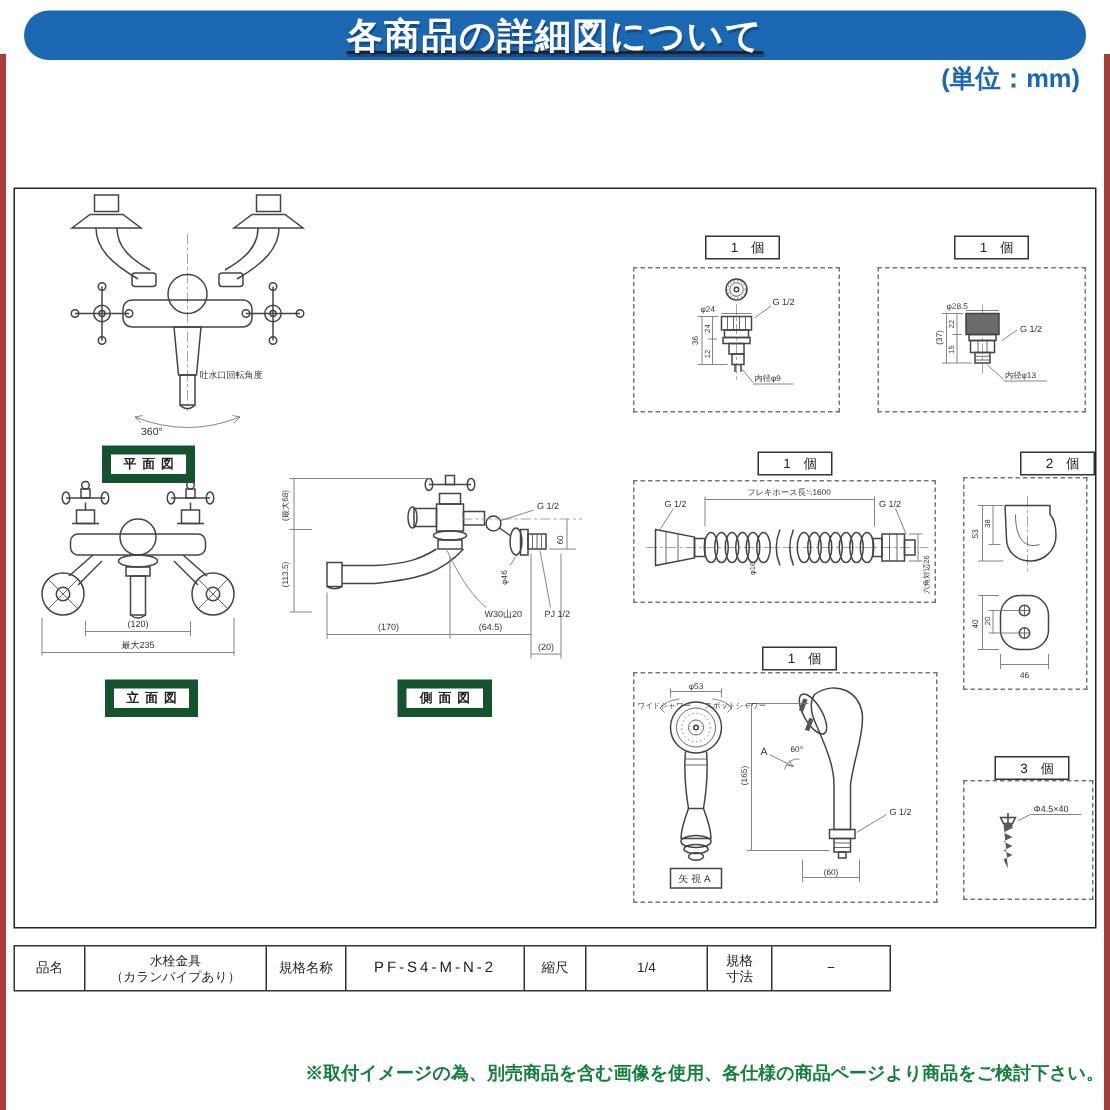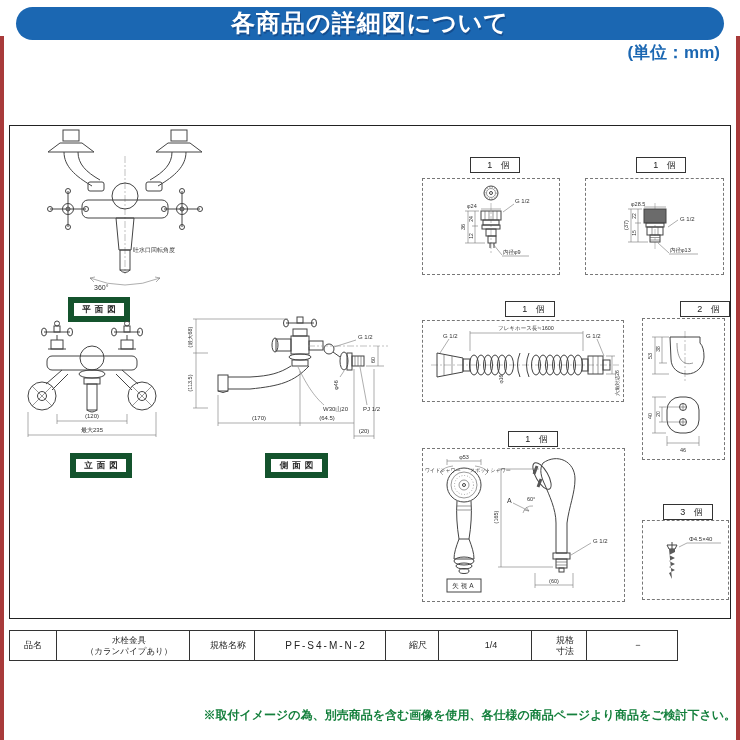--- a/index.html
+++ b/index.html
@@ -2,38 +2,38 @@
 <html><head>
 <meta charset="utf-8">
 <style>
   html,body{margin:0;padding:0;background:#fff;}
   .page{position:relative;width:740px;height:740px;background:#fff;overflow:hidden;
         font-family:"Liberation Sans",sans-serif;color:#222;}
   .abs{position:absolute;}
   .edge{position:absolute;top:36px;bottom:0;width:4px;background:#a83a3a;}
   .edge.left{left:0;} .edge.right{right:0;}
   .header-bar{position:absolute;left:16px;right:16px;top:7px;height:33px;background:#1b67b2;
-      border-radius:17px;display:flex;justify-content:center;}
+      border-radius:17px;display:flex;align-items:center;justify-content:center;text-decoration:underline;}
   .header-bar span{color:#fff;font-size:24px;font-weight:bold;letter-spacing:1px;
       text-shadow:1px 2px 0 rgba(0,0,40,.25);}
   .unit-note{position:absolute;right:20px;top:41px;color:#1b67b2;font-weight:bold;font-size:17px;}
   .main-box{position:absolute;left:9px;top:125px;width:720px;height:492px;border:1px solid #222;}
   .vlabel{position:absolute;height:13px;border:6px solid #14532d;background:#fff;font-size:8.5px;
       display:flex;align-items:center;justify-content:center;letter-spacing:4px;padding-left:4px;
       font-weight:bold;color:#222;}
   .qty{position:absolute;width:38px;height:14px;border:1px solid #333;background:#fff;font-size:9px;
       display:flex;align-items:center;justify-content:center;letter-spacing:3px;padding-left:10px;color:#222;}
   .dbox{position:absolute;border:1px dashed #777;background:#fff;}
   .dbox svg{display:block;}
   svg text{font-family:"Liberation Sans",sans-serif;fill:#333;}
   svg .ln{stroke:#444;fill:none;stroke-width:1;}
   svg .thin{stroke:#555;fill:none;stroke-width:0.6;}
   svg .dim{stroke:#777;fill:none;stroke-width:0.6;}
   svg .cl{stroke:#999;fill:none;stroke-width:0.6;stroke-dasharray:7 2 2 2;}
-  .spec-table{position:absolute;left:9px;top:630px;height:29px;display:flex;border:1px solid #333;background:#fff;gap:12px;}
+  .spec-table{position:absolute;left:9px;top:630px;height:29px;display:flex;border:1px solid #333;background:#fff;}
   .spec-table .cell{border-right:1px solid #333;display:flex;flex-direction:column;align-items:center;
       justify-content:center;font-size:9px;line-height:1.2;color:#222;}
   .spec-table .cell:last-child{border-right:none;}
   .spec-table .model{font-size:10px;letter-spacing:2px;}
   .footer-note{position:absolute;right:4px;top:707px;color:#15803d;font-weight:bold;font-size:12px;white-space:nowrap;}
 </style>
 </head>
 <body>
 
 <div class="page">

